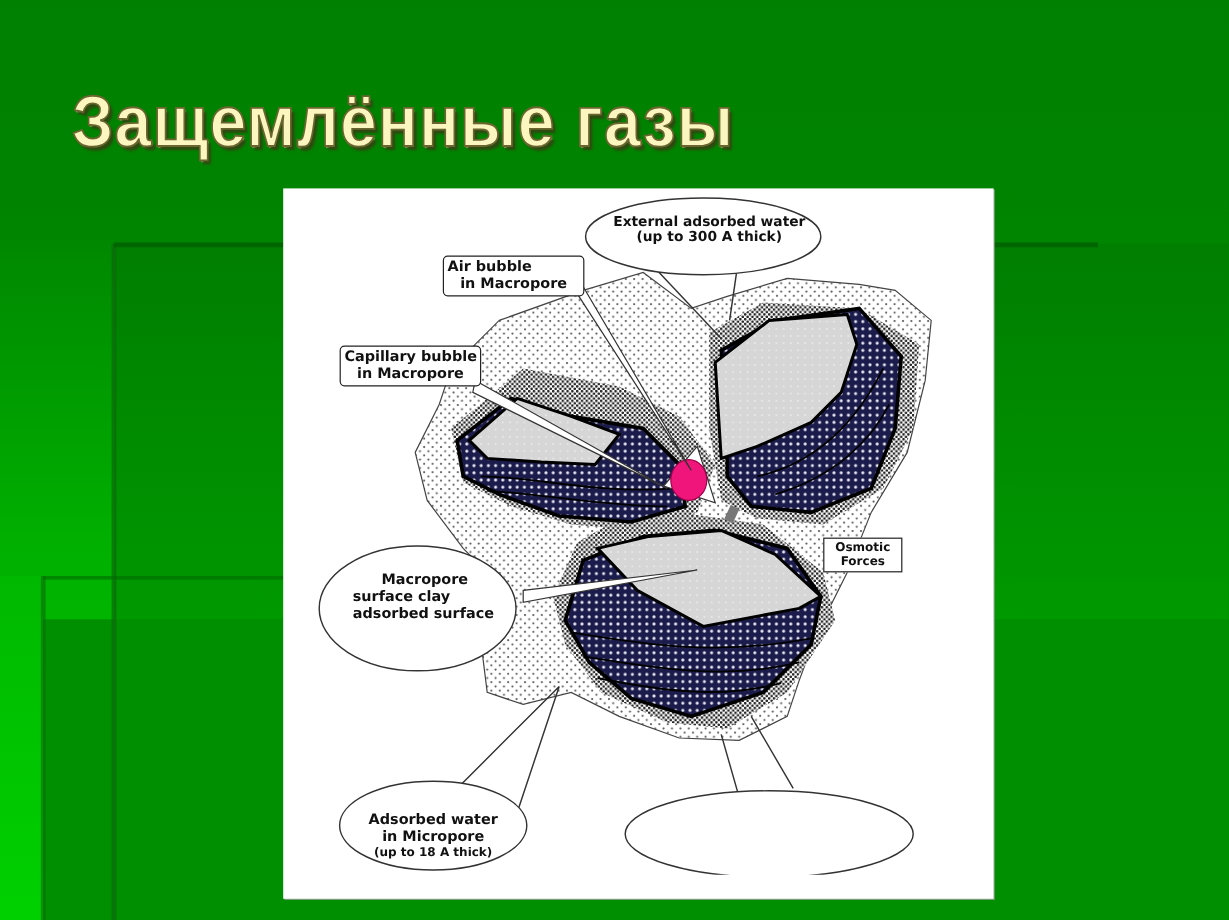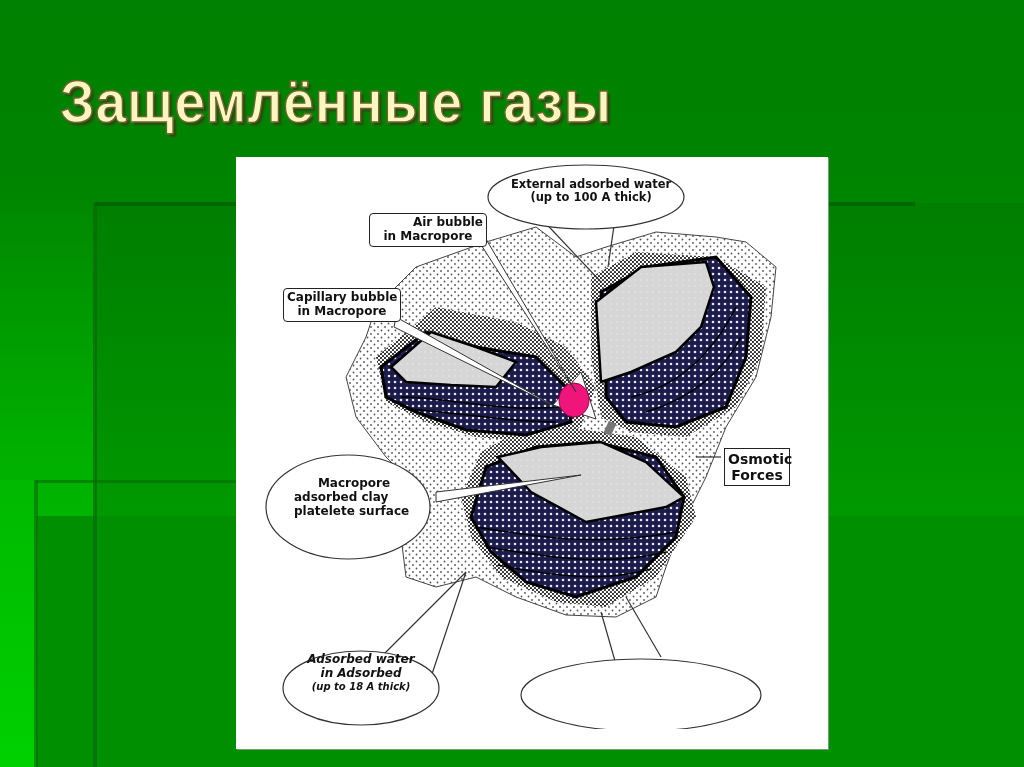--- a/index.html
+++ b/index.html
@@ -115,37 +115,37 @@
     <path d="M365 455 L385 525 M390 440 L425 500" stroke="#333" stroke-width="1.2" fill="none"></path>
 
     <ellipse cx="350" cy="40" rx="98" ry="32" fill="#fff" stroke="#333" stroke-width="1.2"></ellipse>
     <ellipse cx="112" cy="350" rx="82" ry="52" fill="#fff" stroke="#333" stroke-width="1.2"></ellipse>
     <ellipse cx="125" cy="531" rx="78" ry="37" fill="#fff" stroke="#333" stroke-width="1.2"></ellipse>
     <ellipse cx="405" cy="538" rx="120" ry="36" fill="#fff" stroke="#333" stroke-width="1.2"></ellipse>
   </svg>
 
   <div class="label" style="left:275px; top:21px; font-size:11.5px;">
     <div>External adsorbed water</div>
-    <div>(up to 100 A thick)</div>
+    <div>(up to 300 A thick)</div>
   </div>
   <div class="label box" style="left:133px; top:56px; width:110px; padding:2px 3px; font-size:12px;">
-    <div style="text-align:right">Air bubble</div>
+    <div style="text-align:left">Air bubble</div>
     <div>in Macropore</div>
   </div>
   <div class="label box" style="left:47px; top:131px; width:110px; padding:2px 3px; font-size:12px;">
     <div>Capillary bubble</div>
     <div>in Macropore</div>
   </div>
   <div class="label" style="left:58px; top:320px; width:120px; font-size:12px;">
     <div>Macropore</div>
-    <div style="text-align:left">adsorbed clay</div>
-    <div style="text-align:left">platelete surface</div>
+    <div style="text-align:left">surface clay</div>
+    <div style="text-align:left">adsorbed surface</div>
   </div>
-  <div class="label box" style="left:488px; top:291px; width:58px; padding:2px 3px; font-size:14px; border-radius:0;">
+  <div class="label box" style="left:450px; top:291px; width:58px; padding:2px 3px; font-size:10px; border-radius:0;">
     <div>Osmotic</div>
     <div>Forces</div>
   </div>
-  <div class="label" style="left:60px; top:496px; width:130px; font-size:12px;font-style:italic;">
+  <div class="label" style="left:60px; top:520px; width:130px; font-size:12px;">
     <div>Adsorbed water</div>
-    <div>in Adsorbed</div>
+    <div>in Micropore</div>
     <div style="font-size:10px">(up to 18 A thick)</div>
   </div>
 </div>
 
 </body></html>

